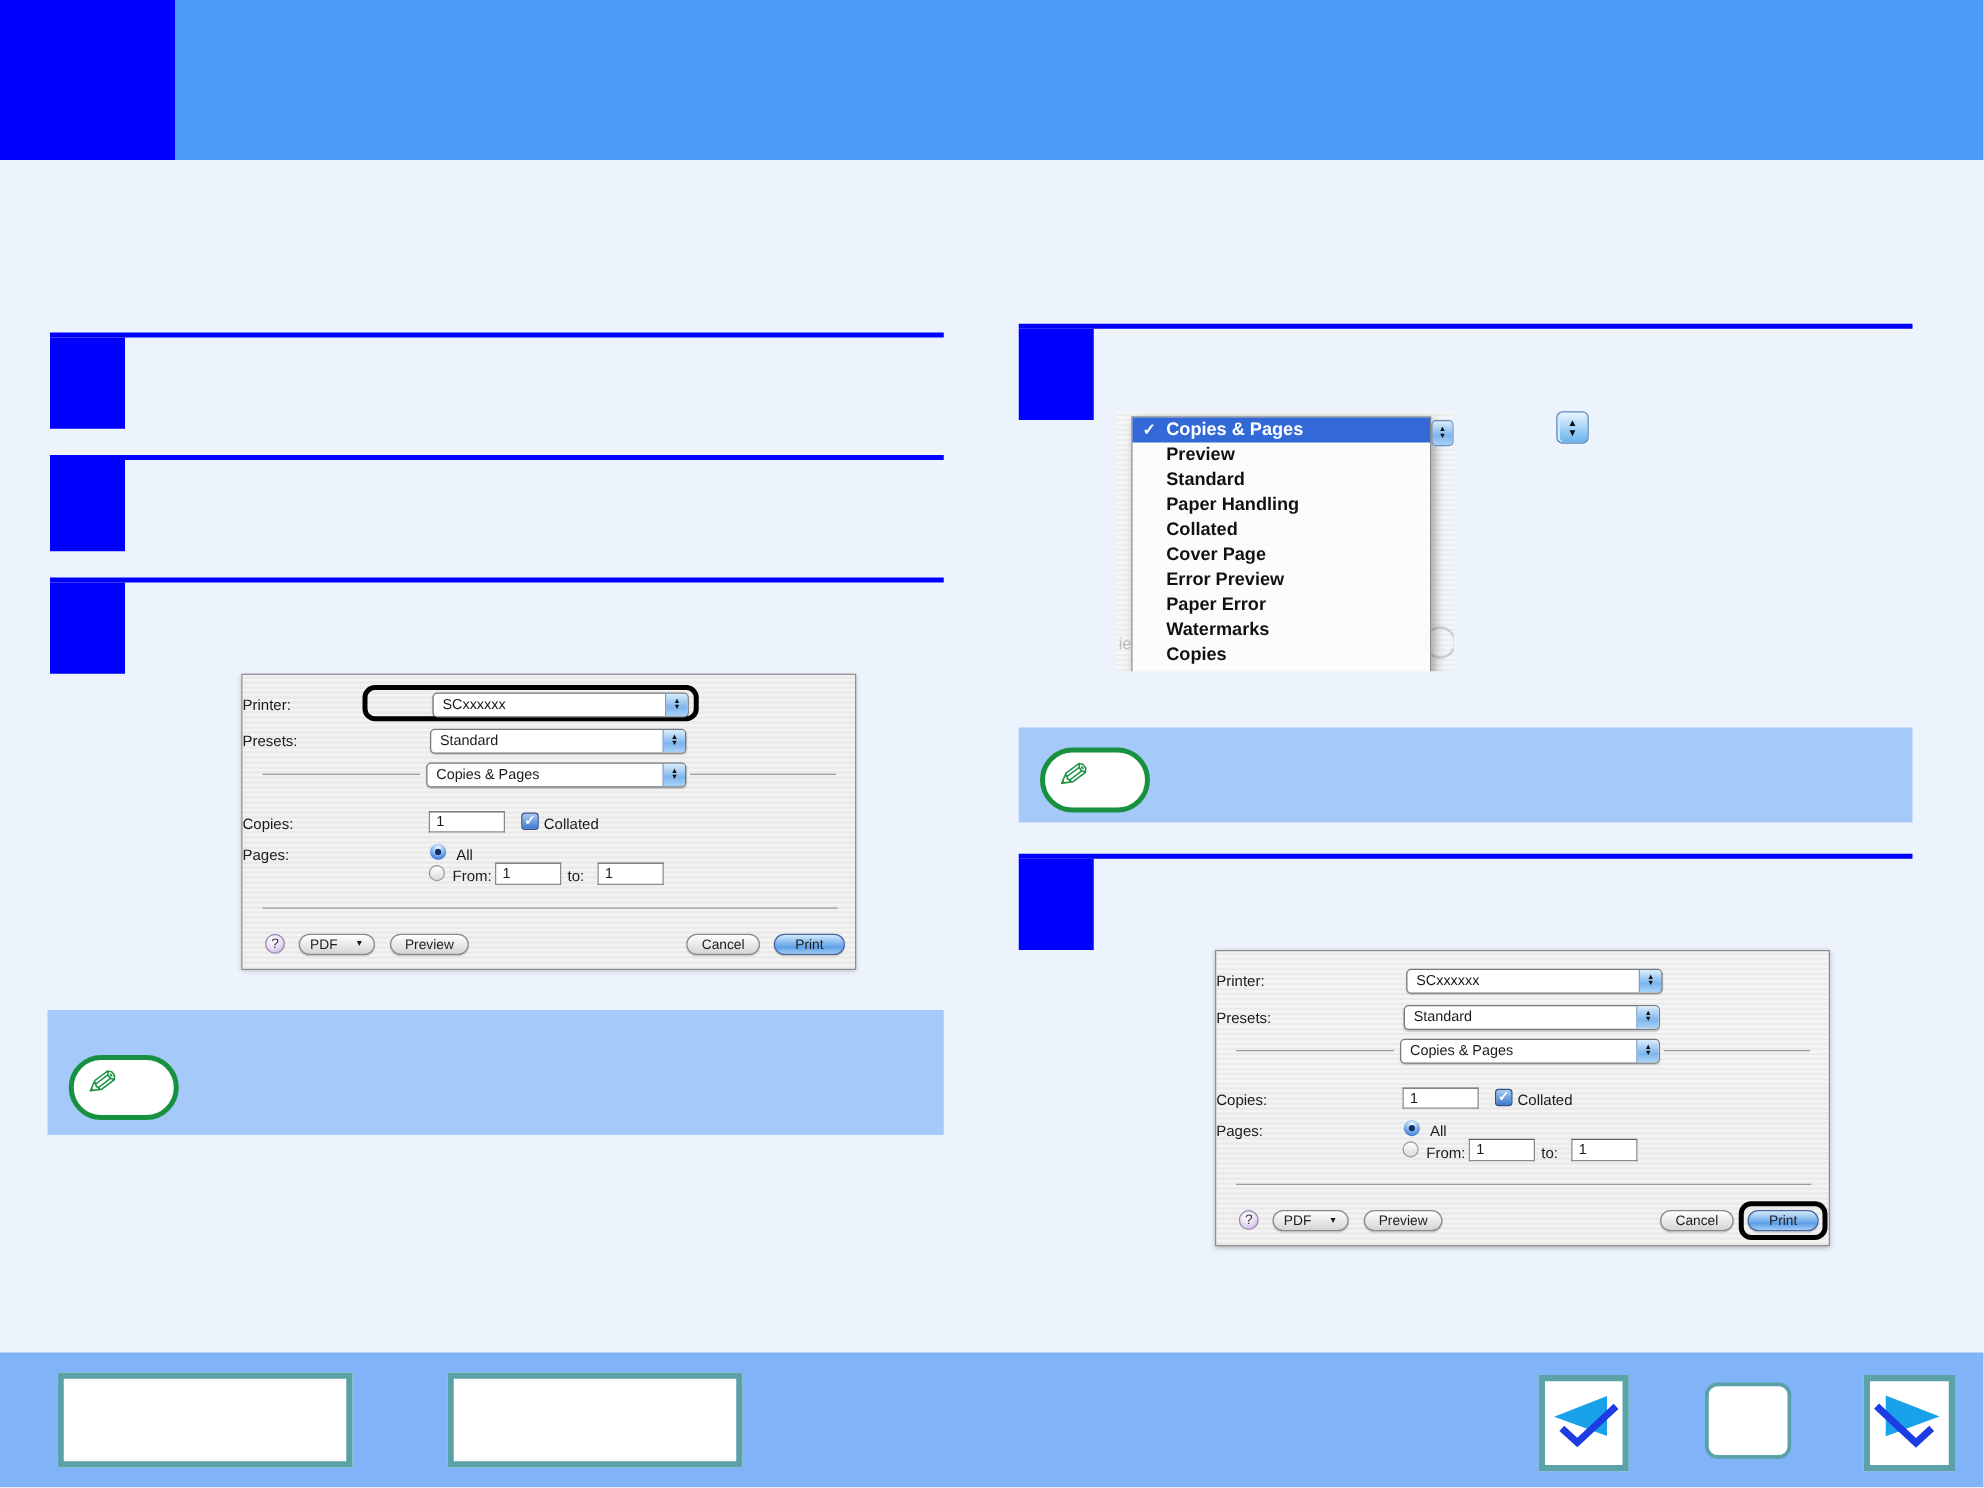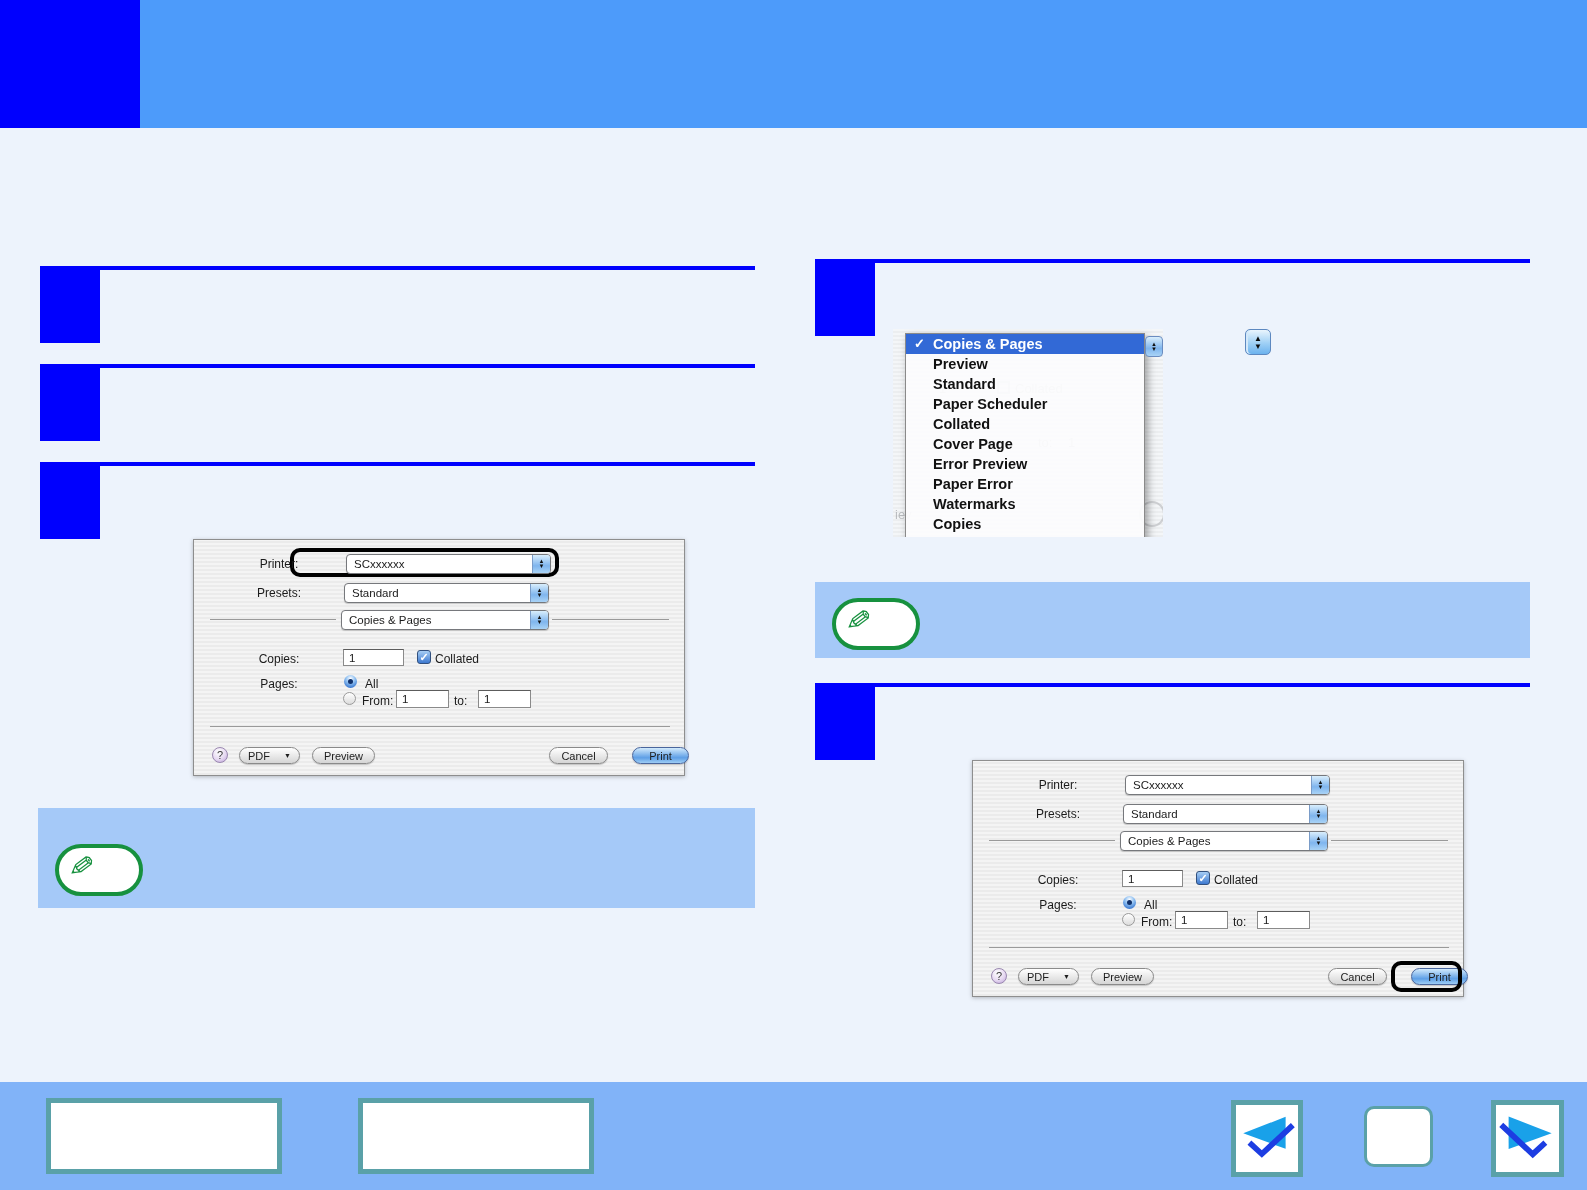--- a/index.html
+++ b/index.html
@@ -18,41 +18,41 @@
 
   
   .note{position:absolute;background:var(--note-bg,#a5c9f8);}
   .note .badge{position:absolute;left:17px;width:80px;height:44px;background:#fff;border:4px solid var(--pencil-green,#17913f);border-radius:26px;}
   .note .badge .pencil{position:absolute;left:10px;top:1px;font-size:30px;color:var(--pencil-green,#17913f);transform:scaleX(-1) rotate(-8deg);display:inline-block;}
 
   
   .mac-dialog{position:absolute;width:492px;height:237px;box-sizing:border-box;
     background:repeating-linear-gradient(0deg,#ebebeb,#ebebeb 2px,#f4f4f4 2px,#f4f4f4 4px);
     border:1px solid #8e8e8e;box-shadow:0 1px 4px rgba(0,0,0,.25);font-size:12px;color:#1b1b1b;}
-  .dlg-label{position:absolute;left:15px;width:140px;text-align:center;white-space:nowrap;}
+  .dlg-label{position:absolute;left:0;width:140px;text-align:left;white-space:nowrap;}
   .popup{position:absolute;height:20px;box-sizing:border-box;border:1px solid #76787c;border-radius:4px;background:#fff;
     display:flex;align-items:stretch;box-shadow:0 1px 1px rgba(0,0,0,.18);overflow:hidden;}
   .popup .ptxt{flex:1;font-size:11.5px;padding:3px 0 0 7px;white-space:nowrap;}
   .stepper-cap{width:17px;background:linear-gradient(180deg,#d9eefc,#7fb5ee 60%,#a9d3f6);border-left:1px solid #7a9cc8;
     display:flex;flex-direction:column;align-items:center;justify-content:center;}
   .stepper-cap span{font-size:6px;line-height:5px;color:#101010;}
   .tfield{position:absolute;box-sizing:border-box;background:#fff;border:1px solid #8a8a8a;border-top-color:#5c5c5c;
     font-size:11.5px;padding:2px 0 0 5px;}
   .cbox{position:absolute;width:14px;height:14px;box-sizing:border-box;border-radius:3px;border:1px solid #31507e;
     background:linear-gradient(180deg,#a6cdf4,#3d79d0);color:#fff;font-size:11px;line-height:12px;text-align:center;font-weight:bold;}
   .radio{position:absolute;width:13px;height:13px;border-radius:50%;box-sizing:border-box;}
   .radio.on{background:radial-gradient(circle at 50% 28%,#ffffff,#8fc0f2 40%,#3f7cd2 78%,#2a5aa8);}
   .radio.on::after{content:"";position:absolute;left:4px;top:4px;width:5px;height:5px;border-radius:50%;background:#10306a;}
   .radio.off{background:linear-gradient(180deg,#ffffff,#dcdcdc);border:1px solid #9a9a9a;}
   .hrline{position:absolute;height:1px;background:#9a9a9a;}
   .pill{position:absolute;height:17px;box-sizing:border-box;border-radius:9px;border:1px solid #8a8a8a;
     background:linear-gradient(180deg,#ffffff,#d5d5d5);font-size:11px;display:flex;align-items:center;justify-content:center;
     color:#1d1d1d;box-shadow:0 1px 1px rgba(0,0,0,.2);white-space:nowrap;gap:14px;}
   .pill .tiny{font-size:7px;}
-  .pill.print{background:linear-gradient(180deg,#d2eafc,#5e9fe6 65%,#9ecdf5);border-color:#49659c;margin-left:13px;}
+  .pill.print{background:linear-gradient(180deg,#d2eafc,#5e9fe6 65%,#9ecdf5);border-color:#49659c;}
   .helpbtn{position:absolute;width:16px;height:16px;border-radius:50%;box-sizing:border-box;border:1px solid #9a88b0;
     background:radial-gradient(circle at 40% 30%,#ffffff,#e6d9f1 55%,#bb9fd8);font-size:11px;line-height:14px;text-align:center;color:#3a3a3a;}
   .ring{position:absolute;box-sizing:border-box;border:4px solid #000;border-radius:10px;}
 
   
   .menu-shot{position:absolute;left:893px;top:329px;width:270px;height:208px;overflow:hidden;
     background:repeating-linear-gradient(0deg,#eceef0,#eceef0 2px,#f4f6f8 2px,#f4f6f8 4px);}
   .menu-shot .faint{position:absolute;color:#8f9296;opacity:.55;font-size:13px;white-space:nowrap;}
   .menu-shot .faint-box{position:absolute;box-sizing:border-box;border:2px solid #a9acb0;opacity:.5;background:transparent;}
   .menu-list{position:absolute;left:12px;top:4px;width:238px;height:210px;background:rgba(252,252,253,.94);
@@ -175,21 +175,21 @@
     <div class="faint" style="left:2px;top:178px;">iev</div>
     <div class="faint-box" style="left:246px;top:172px;width:26px;height:26px;border-radius:50%;"></div>
 
     <div class="menu-list">
       <div class="menu-row sel">
         <span class="chk">✓</span>
         <span>Copies &amp; Pages</span>
       </div>
       <div class="menu-row">Preview</div>
       <div class="menu-row">Standard</div>
-      <div class="menu-row">Paper Scheduler</div>
+      <div class="menu-row">Paper Handling</div>
       <div class="menu-row">Collated</div>
       <div class="menu-row">Cover Page</div>
       <div class="menu-row">Error Preview</div>
       <div class="menu-row">Paper Error</div>
       <div class="menu-row">Watermarks</div>
       <div class="menu-row">Copies</div>
     </div>
 
     <div class="menu-sliver">
       <span>▲</span>

